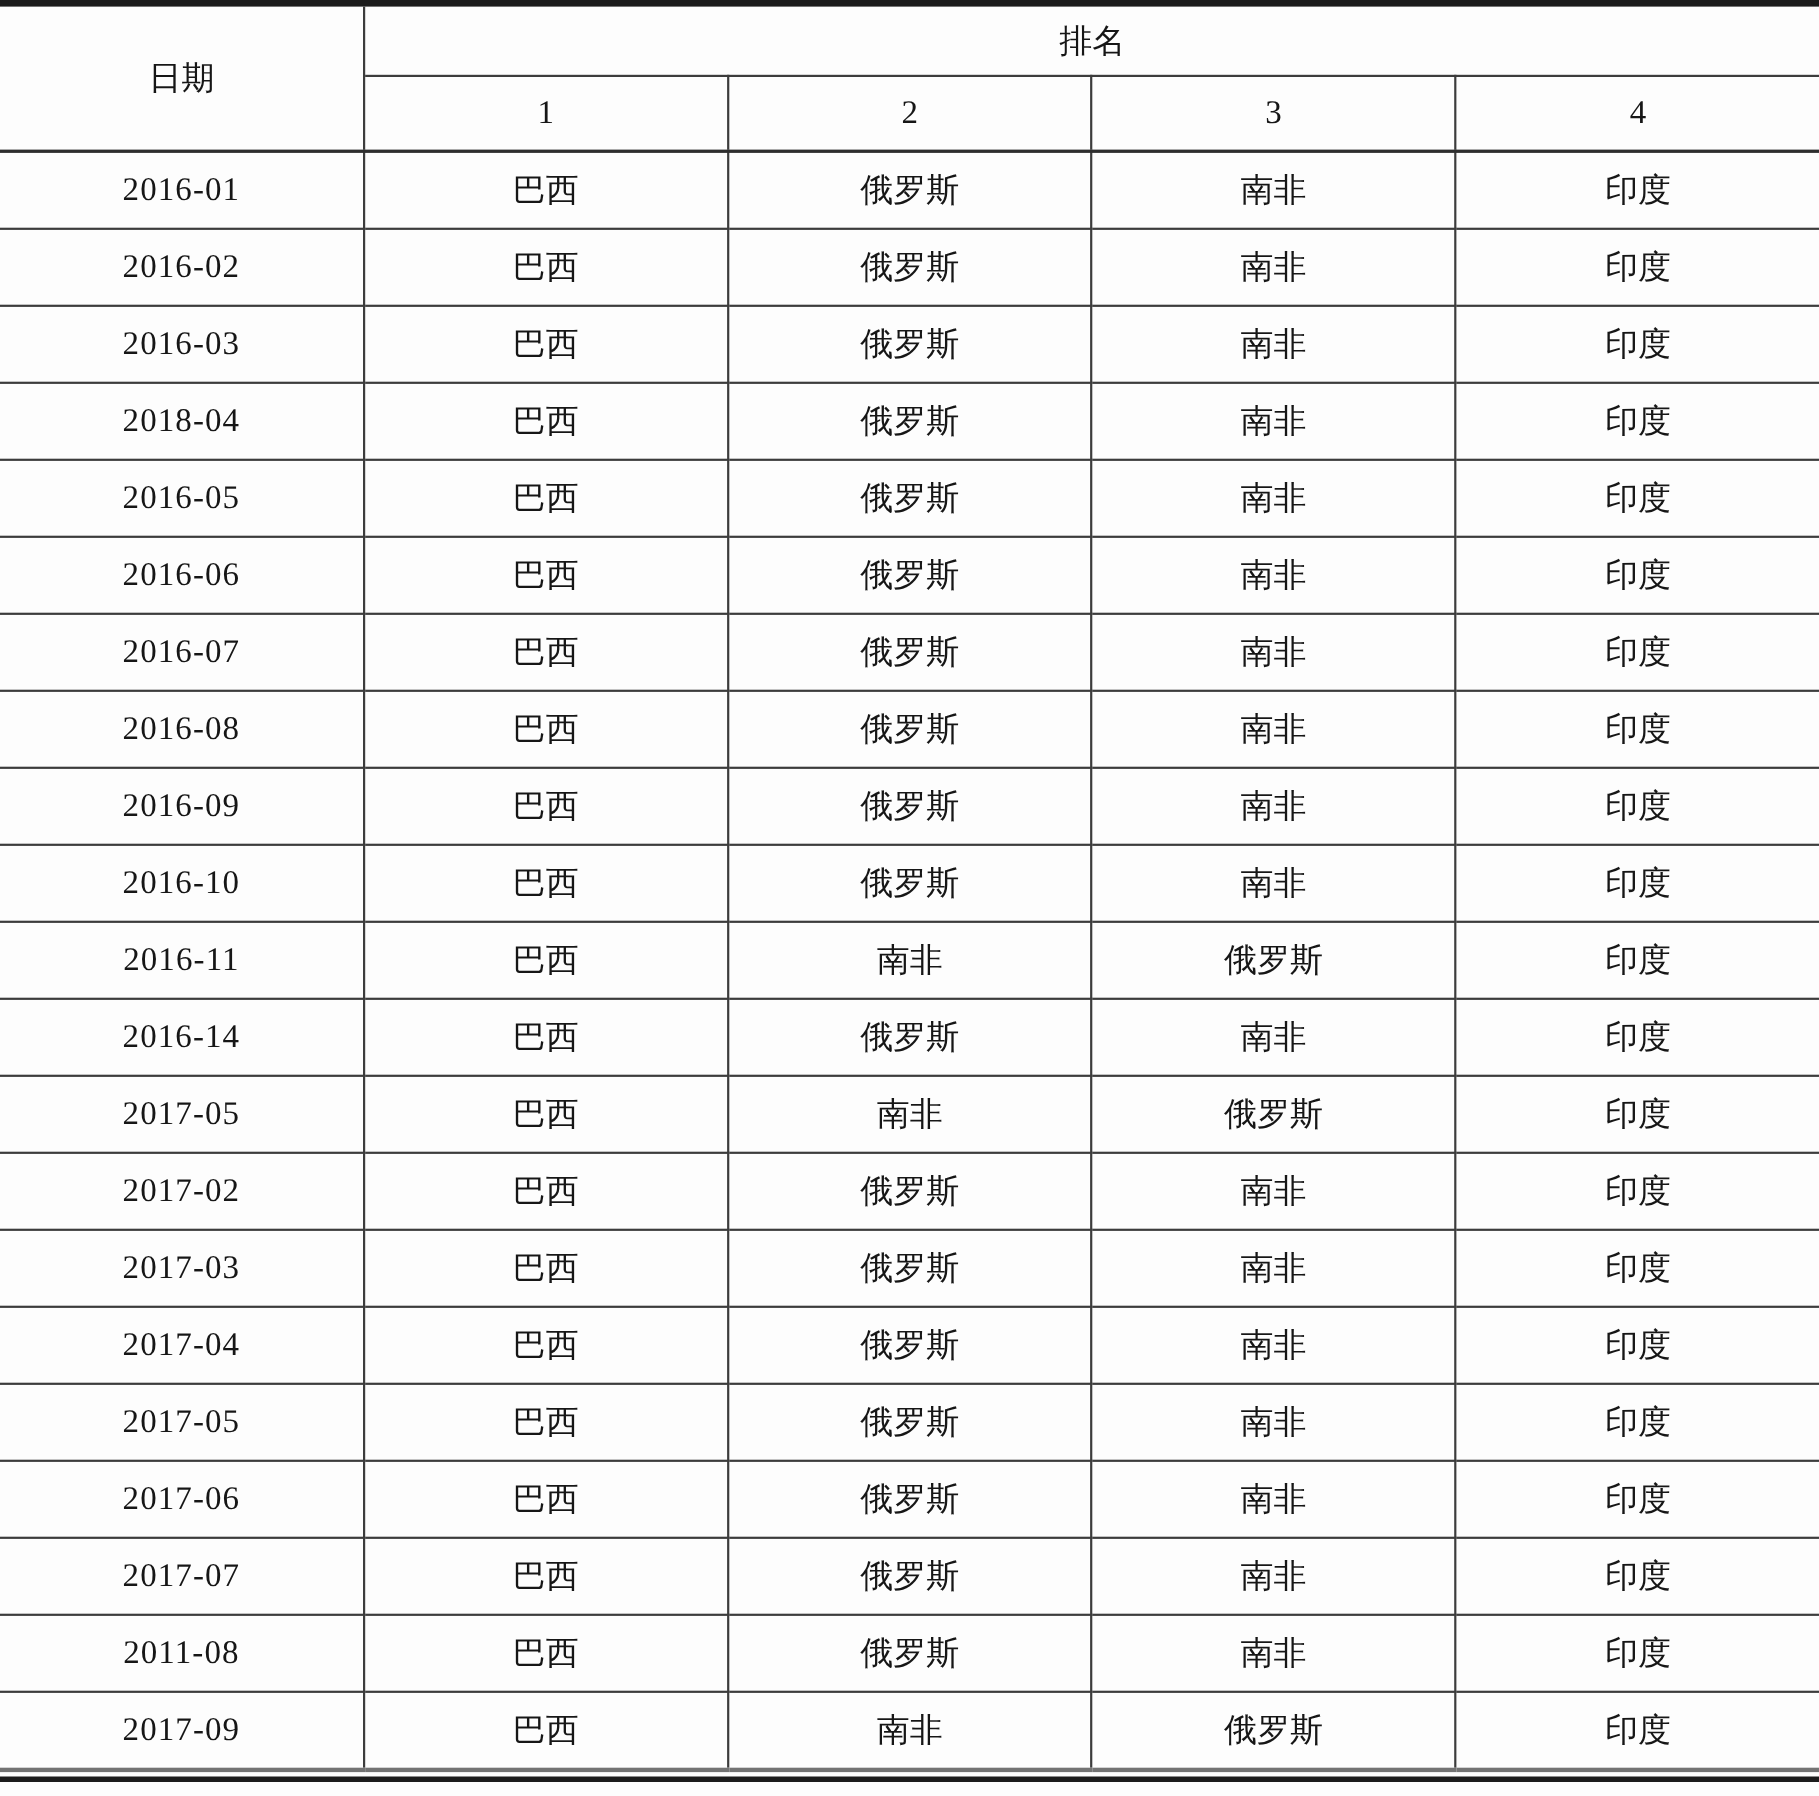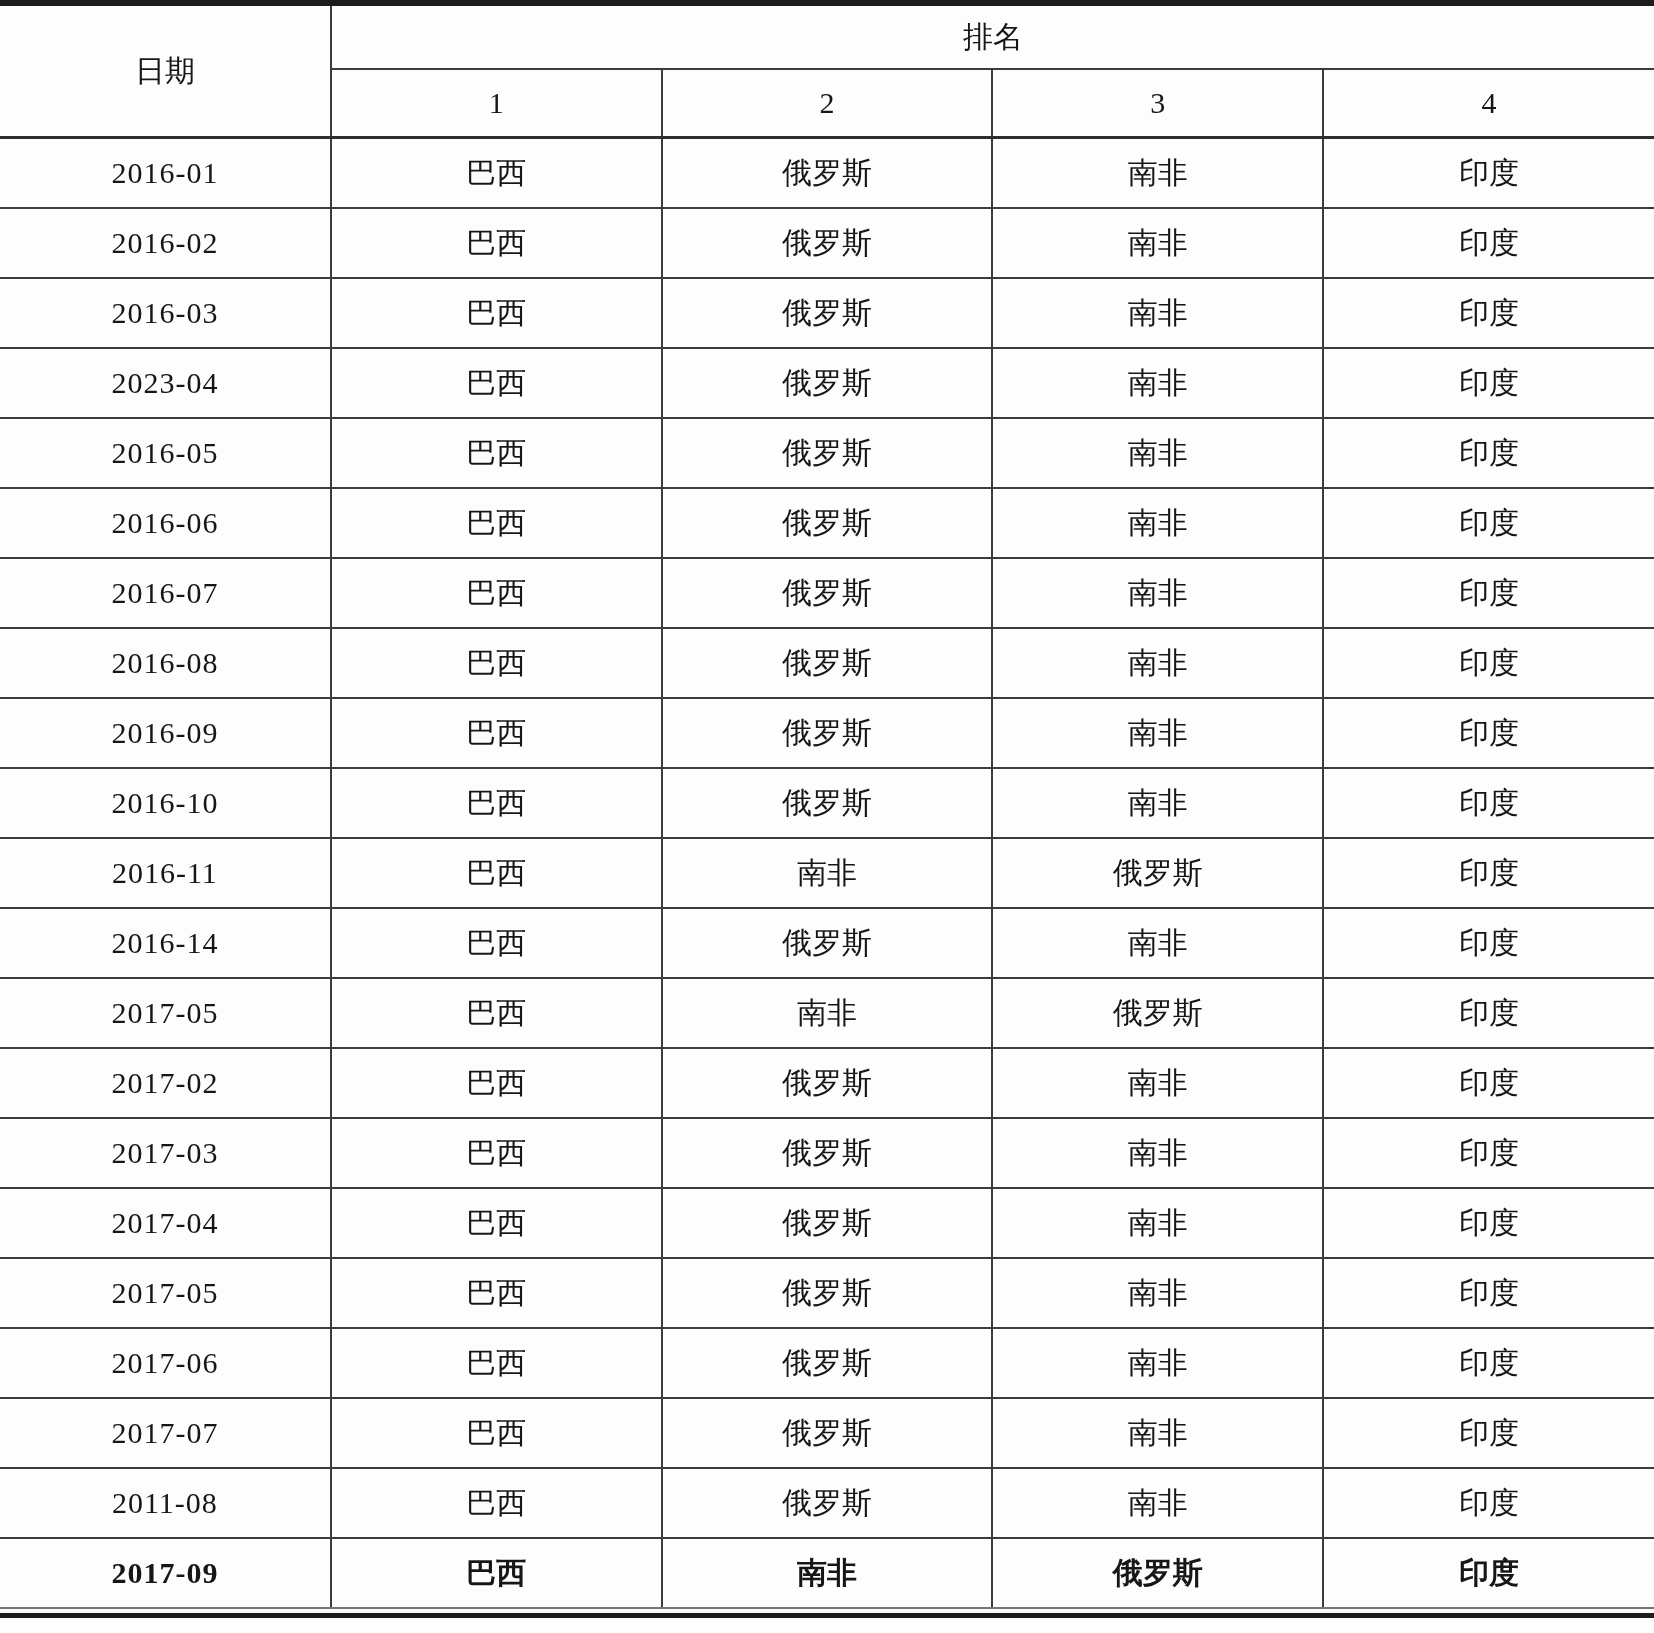--- a/index.html
+++ b/index.html
@@ -39,21 +39,21 @@
     white-space: nowrap;
   }
   
   .rank-table tr > *:first-child { border-left: none; }
   .rank-table tr > *:last-child  { border-right: none; }
   .rank-table thead tr:first-child > * { border-top: none; }
   .rank-table thead { border-bottom: 3px solid #2e2e2e; }
   .rank-table thead tr.group-row th { height: 62px; }
   .rank-table thead tr.num-row th   { height: 66px; }
   .rank-table tbody td { height: 68px; }
-  .rank-table tbody tr:last-child td { border-bottom: 2px solid #737373; font-weight: bold; }
+  .rank-table tbody tr:last-child td { border-bottom: 4px solid #737373; }
   .date-cell { letter-spacing: 1px; }
 </style>
 </head>
 <body>
 
 <div class="sheet">
   <div class="table-wrap">
     <table class="rank-table">
       <colgroup>
         <col>
@@ -90,21 +90,21 @@
     <td>印度</td>
   </tr>
           <tr>
     <td class="date-cell">2016-03</td>
     <td>巴西</td>
     <td>俄罗斯</td>
     <td>南非</td>
     <td>印度</td>
   </tr>
           <tr>
-    <td class="date-cell">2023-04</td>
+    <td class="date-cell">2018-04</td>
     <td>巴西</td>
     <td>俄罗斯</td>
     <td>南非</td>
     <td>印度</td>
   </tr>
           <tr>
     <td class="date-cell">2016-05</td>
     <td>巴西</td>
     <td>俄罗斯</td>
     <td>南非</td>

